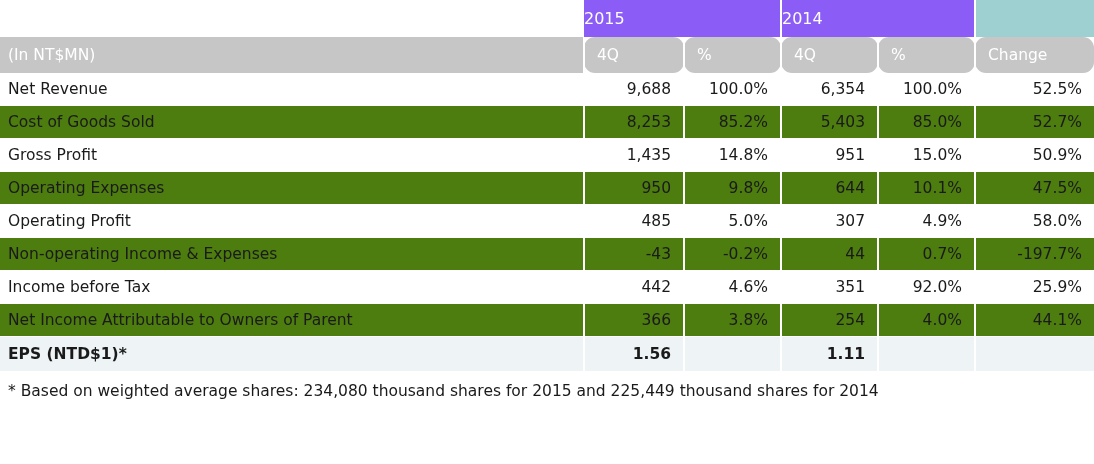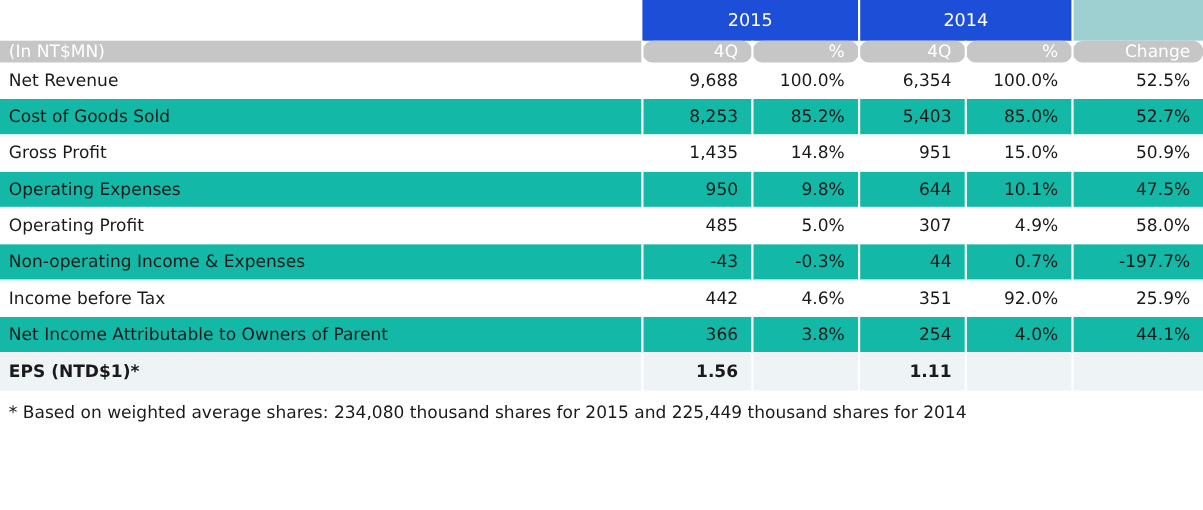--- a/index.html
+++ b/index.html
@@ -30,47 +30,47 @@
   
   tr.year-row th {
     height: 37px;
     padding: 0;
     font-weight: normal;
     font-size: 16px;
     color: #ffffff;
     background: #ffffff;
   }
   tr.year-row th.yr {
-    background: #1d4ed8;
-    text-align: center;
+    background: #8b5cf6;
+    text-align: left;
     border-right: 2px solid #ffffff;
   }
   tr.year-row th.blank-left {
     background: #ffffff;
   }
   tr.year-row th.blank-right {
     background: #9ed0d2;
   }
 
   
   tr.head-row th {
-    height: 20px;
+    height: 36px;
     padding: 0 12px;
     font-weight: normal;
     font-size: 15.5px;
     color: #ffffff;
     background: #c6c6c6;
     border-right: 2px solid #ffffff;
   }
   tr.head-row th.label-head {
     text-align: left;
     padding-left: 8px;
   }
   tr.head-row th.num-head {
-    text-align: right;
+    text-align: left;
     border-radius: 11px;
   }
   tr.head-row th.last {
     border-right: none;
   }
 
   
   tbody tr td {
     height: 32px;
     padding: 0 12px;
@@ -82,21 +82,21 @@
   tbody tr td.label {
     text-align: left;
     padding-left: 8px;
   }
   tbody tr td.num {
     text-align: right;
   }
   tbody tr td.last { border-right: none; }
 
   tbody tr.odd td  { background: #ffffff; }
-  tbody tr.even td { background: #14b8a6; }
+  tbody tr.even td { background: #4d7c0f; }
 
   tbody tr.eps td {
     background: #eef3f6;
     height: 34px;
     font-weight: bold;
   }
   tbody tr.eps td.empty { background: #eef3f6; }
 
   tr.footnote-row td {
     background: #ffffff;
@@ -173,21 +173,21 @@
       <td class="label">Operating Profit</td>
       <td class="num">485</td>
       <td class="num">5.0%</td>
       <td class="num">307</td>
       <td class="num">4.9%</td>
       <td class="num last">58.0%</td>
     </tr>
     <tr class="even">
       <td class="label">Non-operating Income &amp; Expenses</td>
       <td class="num">-43</td>
-      <td class="num">-0.3%</td>
+      <td class="num">-0.2%</td>
       <td class="num">44</td>
       <td class="num">0.7%</td>
       <td class="num last">-197.7%</td>
     </tr>
     <tr class="odd">
       <td class="label">Income before Tax</td>
       <td class="num">442</td>
       <td class="num">4.6%</td>
       <td class="num">351</td>
       <td class="num">92.0%</td>

